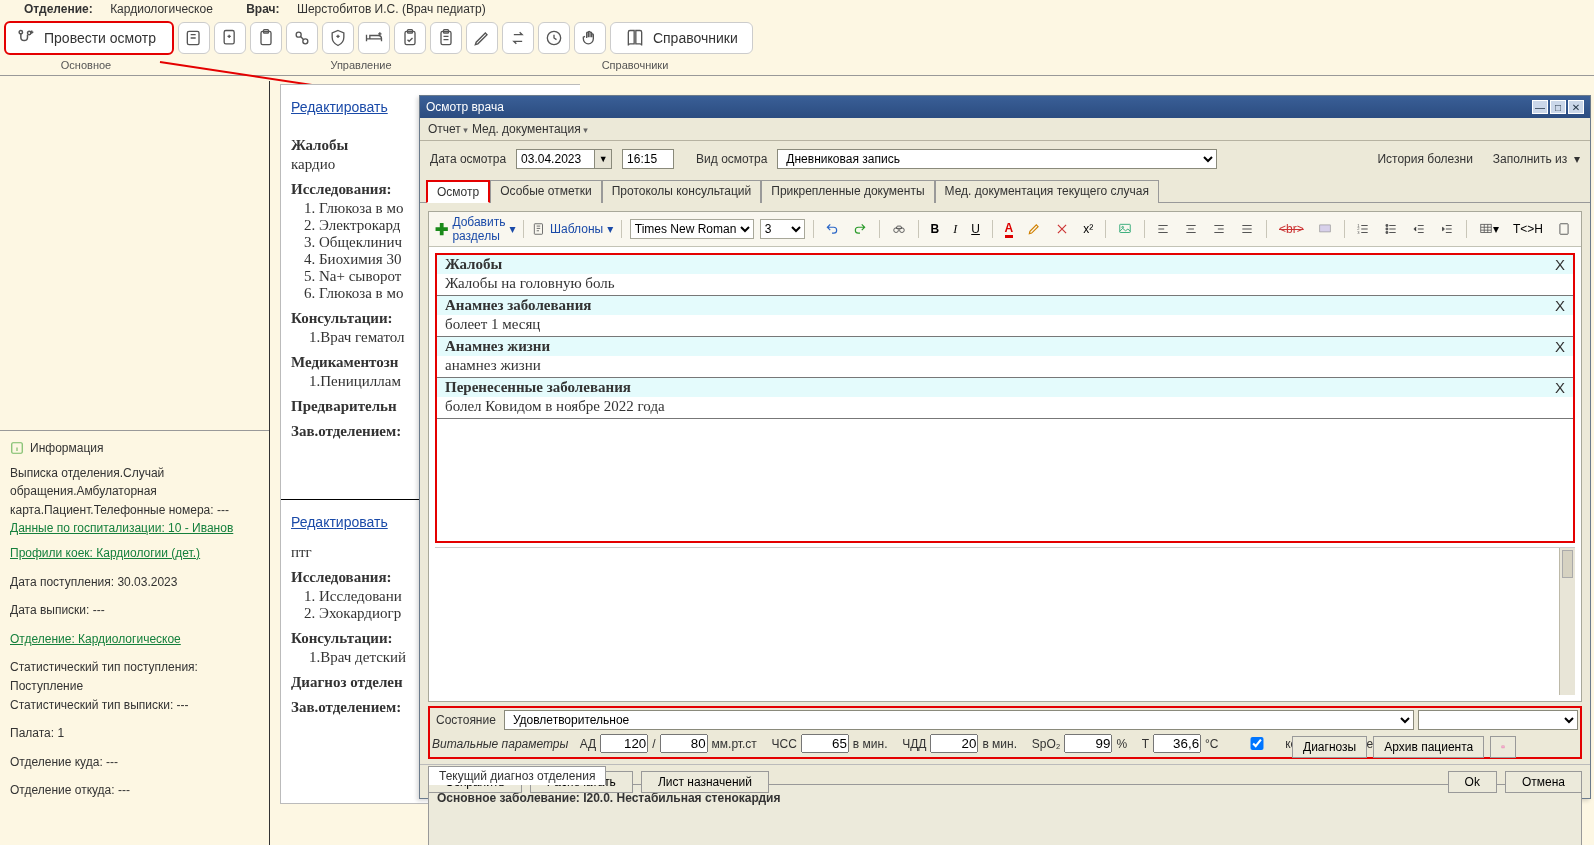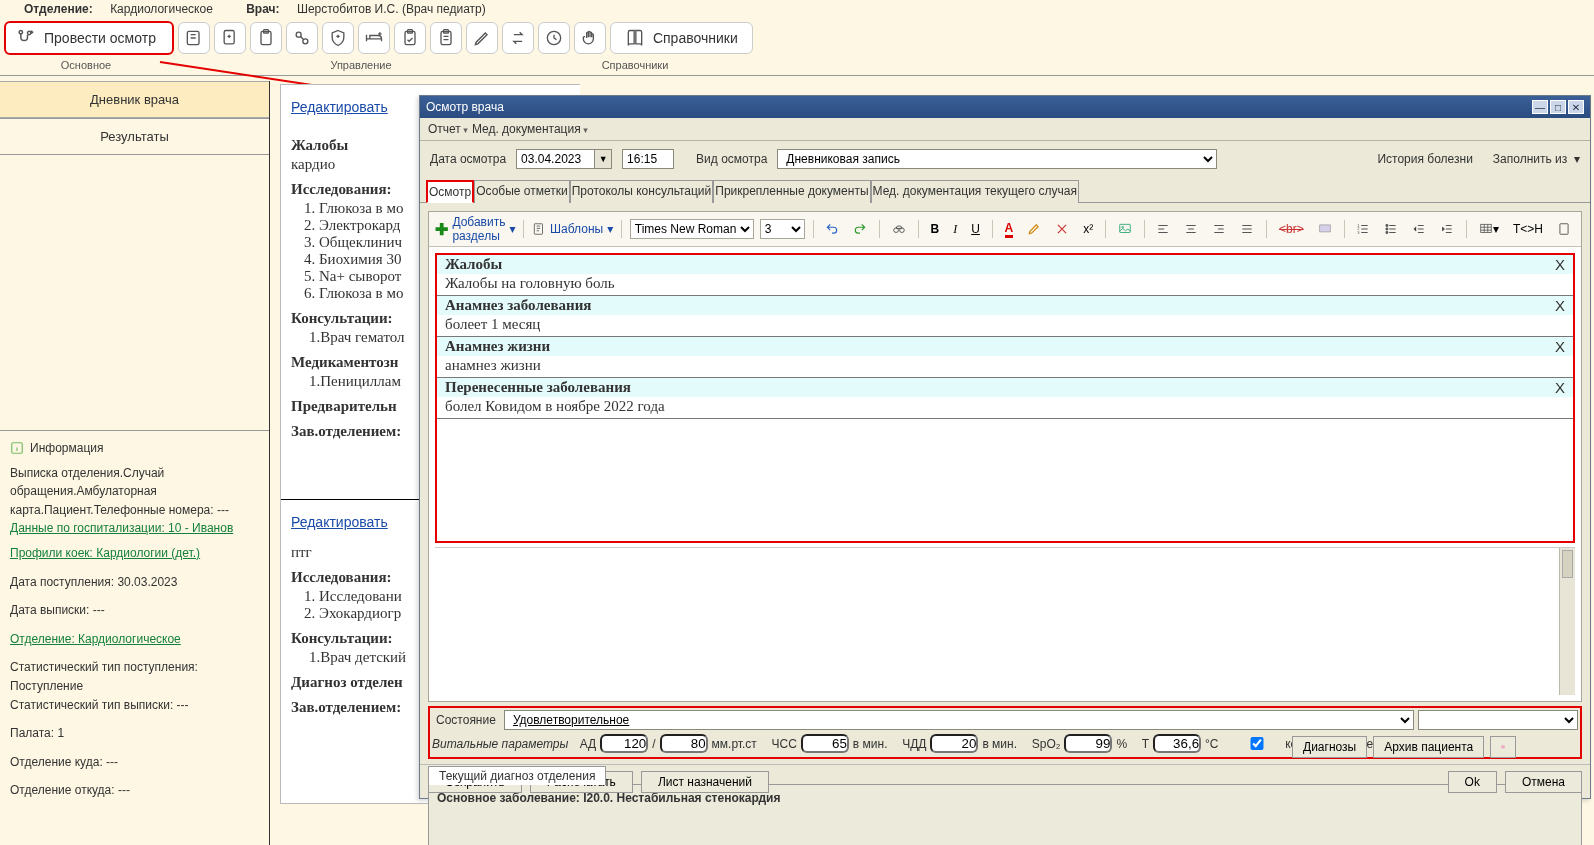--- a/index.html
+++ b/index.html
@@ -53,21 +53,21 @@
 
 .dlg-params { display:flex; align-items:center; gap:10px; padding:8px 10px; font-size:12px; }
 .dlg-params input,.dlg-params select { font-size:12px; border:1px solid #8a8a7b; height:20px; padding:1px 4px; background:#fff; }
 .dlg-params .date-combo { display:flex; }
 .dlg-params .date-combo input { width:78px; border-right:none; }
 .dlg-params .date-combo button { width:18px; border:1px solid #8a8a7b; background:#e6e3d4; font-size:9px; cursor:pointer; }
 .dlg-params select.big { width:440px; }
 .fill-menu { margin-left:auto; display:flex; gap:20px; align-items:center; font-size:12px; }
 
 .dlg-tabs { display:flex; padding-left:6px; border-bottom:1px solid #999; gap:0; margin-top:2px; }
-.dlg-tabs .tb { border:1px solid #999; border-bottom:none; padding:3px 1px; font-size:12px; background:#ece9d8; cursor:pointer; position:relative; top:1px; }
+.dlg-tabs .tb { border:1px solid #999; border-bottom:none; padding:3px 9px; font-size:12px; background:#ece9d8; cursor:pointer; position:relative; top:1px; }
 .dlg-tabs .tb.active { background:#fff; border:2px solid #e40000; border-bottom:1px solid #fff; z-index:2; }
 
 
 .ed-wrap { margin:8px; background:#fff; border:1px solid #a8a89a; }
 .ed-tb { display:flex; align-items:center; gap:6px; padding:3px 6px; border-bottom:1px solid #c3c3b6; flex-wrap:nowrap; font-size:12px; background:#f9f7ef; }
 .ed-tb .sep { width:1px; height:18px; background:#c9c6b8; margin:0 2px; }
 .ed-tb button,.ed-tb .dd { border:1px solid transparent; background:transparent; padding:1px 3px; cursor:pointer; font-size:12px; height:20px; display:flex; align-items:center; }
 .ed-tb select { font-size:12px; border:1px solid #a8a89a; height:20px; background:#fff; }
 .add-sec { color:#1a4aa8; display:flex; align-items:center; gap:4px; cursor:pointer; }
 .add-sec .plus { color:#1a8a1a; font-size:16px; font-weight:bold; }
@@ -81,24 +81,24 @@
 
 .ed-scroll { height:148px; background:#fff; margin:0 6px 6px 6px; border-top:1px solid #ccc; position:relative; }
 .ed-scroll .sb { position:absolute; right:0; top:0; bottom:0; width:16px; background:#e8e5d7; border-left:1px solid #bdb9a8; }
 .ed-scroll .sb .th { position:absolute; left:2px; right:2px; top:2px; height:28px; background:#d6d2c1; border:1px solid #aaa; }
 
 
 .state-box { margin:0 8px; border:2px solid #e40000; padding:2px 2px 4px 2px; position:relative; }
 .state-row { display:flex; align-items:center; gap:4px; font-size:12px; margin-bottom:4px; }
 .state-row .lbl { font-weight:normal; padding:2px 4px; }
 .state-row select,.state-row input { font-size:12px; border:1px solid #8a8a7b; height:20px; background:#fff; padding:0 4px; }
-.state-row select.state { flex:1;text-decoration:underline; }
+.state-row select.state { flex:1; }
 .vitals { display:flex; align-items:center; gap:4px; font-size:12px; }
 .vitals em { font-style:italic; }
-.vitals input { width:48px; text-align:right;border-radius:6px; }
+.vitals input { width:48px; text-align:right; }
 .side-btns { position:absolute; left:862px; top:28px; display:flex; gap:6px; }
 .side-btns button,.side-btns .icoA { background:#eceadb; border:1px solid #999; padding:3px 10px; font-size:12px; cursor:pointer; height:22px; }
 .icoA { width:26px; padding:0; display:flex; align-items:center; justify-content:center; }
 
 
 .diag-tab { margin:6px 8px 0 8px; }
 .diag-tab .tab-l { display:inline-block; border:1px solid #999; border-bottom:none; padding:2px 10px; background:#fff; font-size:12px; position:relative; top:1px; z-index:2; }
 .diag-body { border:1px solid #999; background:#eceadb; height:106px; padding:6px 8px; font-size:12px; }
 
 
@@ -217,24 +217,20 @@
 <svg class="arrow-svg" viewBox="0 0 440 80">
   <defs>
       <marker id="ah" markerWidth="10" markerHeight="8" refX="9" refY="4" orient="auto">
         <path d="M0,0 L10,4 L0,8 z" fill="#e40000"></path>
       </marker>
     </defs>
   <line x1="150" y1="22" x2="415" y2="62" stroke="#e40000" stroke-width="2" marker-end="url(#ah)"></line>
 </svg>
 
 <div class="left-col">
-  <div class="left-tabs">
-    <div class="t active">Дневник врача</div>
-    <div class="t">Результаты</div>
-  </div>
   <div class="info-panel">
     <div class="title">
       <svg width="14" height="14" viewBox="0 0 24 24" fill="none" stroke="#7b6" stroke-width="2">
           <rect x="3" y="3" width="18" height="18" rx="2"></rect>
           <path d="M12 8h.01M11 12h1v4h1"></path>
         </svg>
       <span>Информация</span>
     </div>
     <div>Выписка отделения.Случай обращения.Амбулаторная карта.Пациент.Телефонные номера: ---</div>
     <div><a href="#">Данные по госпитализации: 10 - Иванов</a></div>

